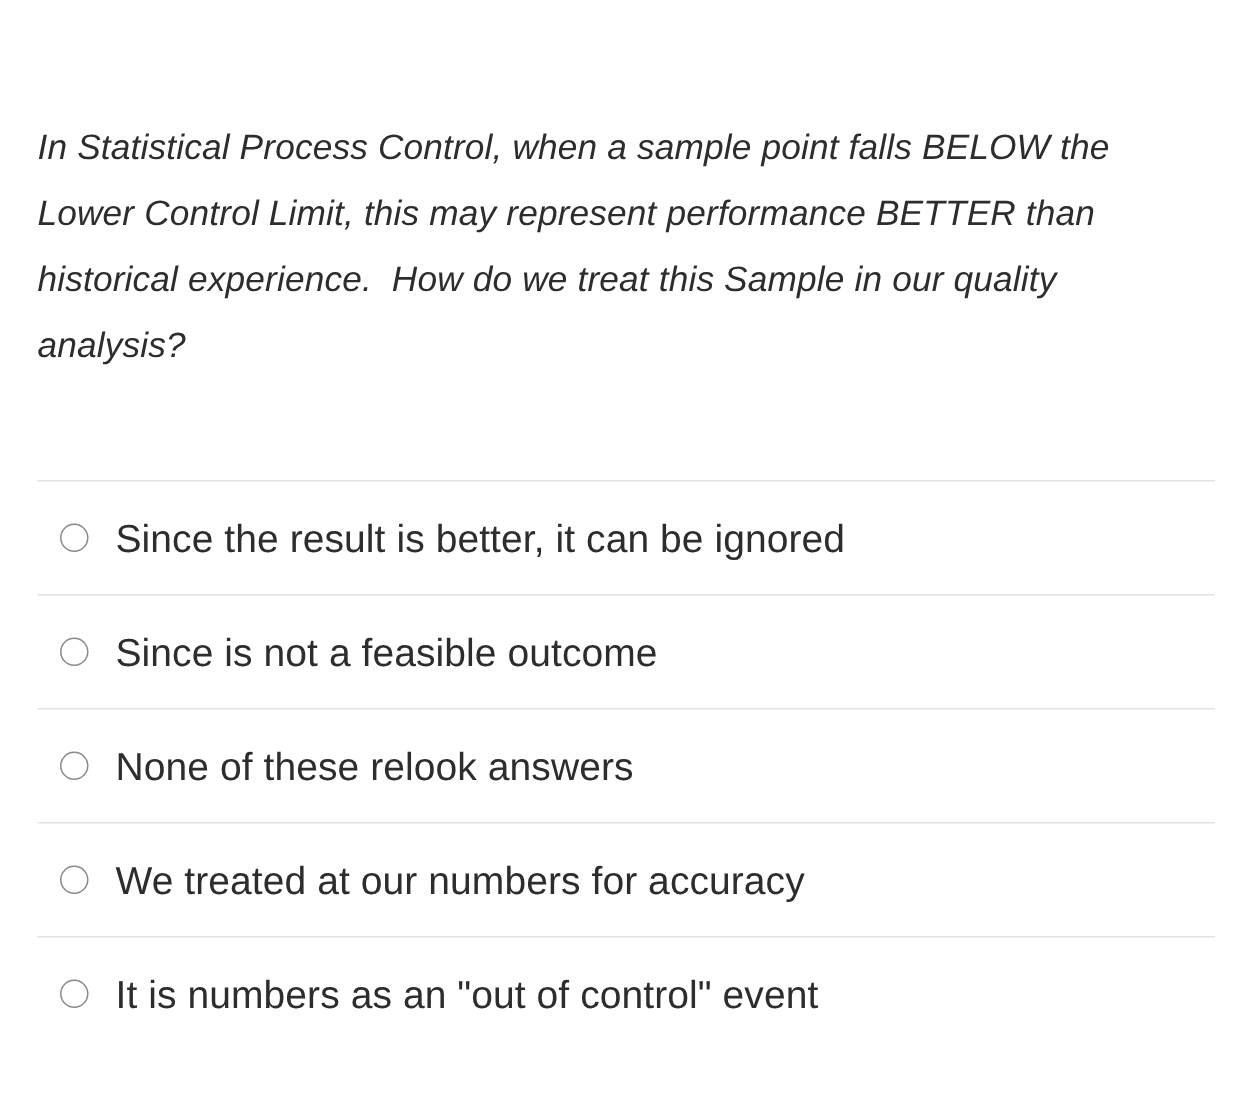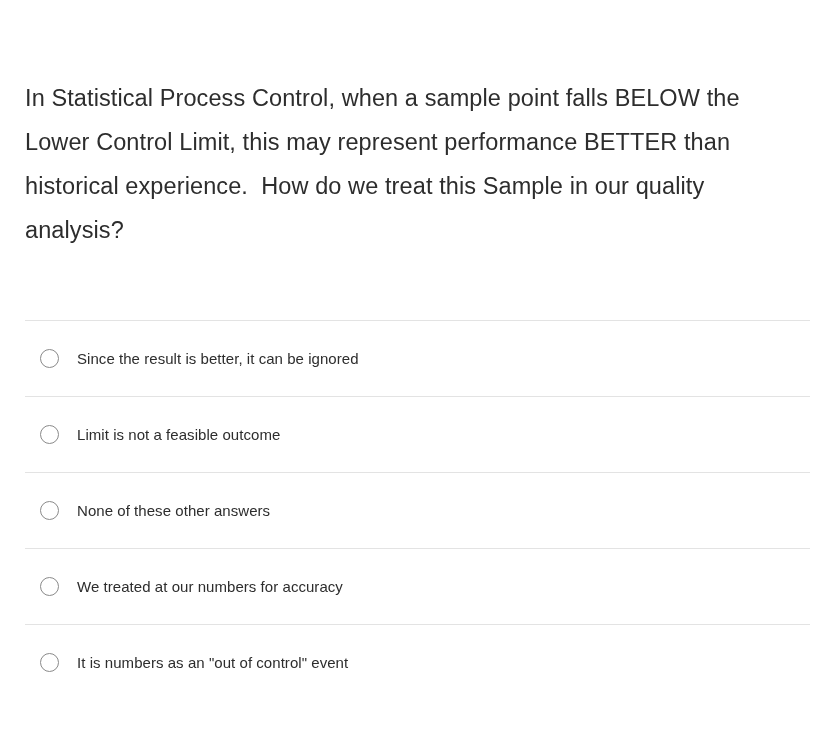--- a/index.html
+++ b/index.html
@@ -31,20 +31,21 @@
   }
 
   .question-text {
     font-size: 23.5px;
     line-height: 44px;
     color: #2d2d2d;
     font-weight: 400;
     letter-spacing: 0.1px;
     white-space: pre-wrap;
     margin: 0;
+    font-style: italic;
   }
 
   .options-list {
     position: absolute;
     left: 0;
     top: 320px;
     width: 830px;
   }
 
   .option-row {
@@ -76,21 +77,21 @@
     width: 19px;
     height: 19px;
     border: 1.6px solid #8a8a8a;
     border-radius: 50%;
     background: #ffffff;
     box-sizing: border-box;
     display: block;
   }
 
   .option-label {
-    font-size: 15px;
+    font-size: 26px;
     line-height: 26px;
     color: #2d2d2d;
     font-weight: 400;
     letter-spacing: 0.05px;
     white-space: pre;
   }
 </style>
 </head>
 <body>
 
@@ -106,28 +107,28 @@
       <span class="radio-wrap">
         <span class="radio-circle"></span>
       </span>
       <span class="option-label">Since the result is better, it can be ignored</span>
     </div>
 
     <div class="option-row">
       <span class="radio-wrap">
         <span class="radio-circle"></span>
       </span>
-      <span class="option-label">Limit is not a feasible outcome</span>
+      <span class="option-label">Since is not a feasible outcome</span>
     </div>
 
     <div class="option-row">
       <span class="radio-wrap">
         <span class="radio-circle"></span>
       </span>
-      <span class="option-label">None of these other answers</span>
+      <span class="option-label">None of these relook answers</span>
     </div>
 
     <div class="option-row">
       <span class="radio-wrap">
         <span class="radio-circle"></span>
       </span>
       <span class="option-label">We treated at our numbers for accuracy</span>
     </div>
 
     <div class="option-row">

